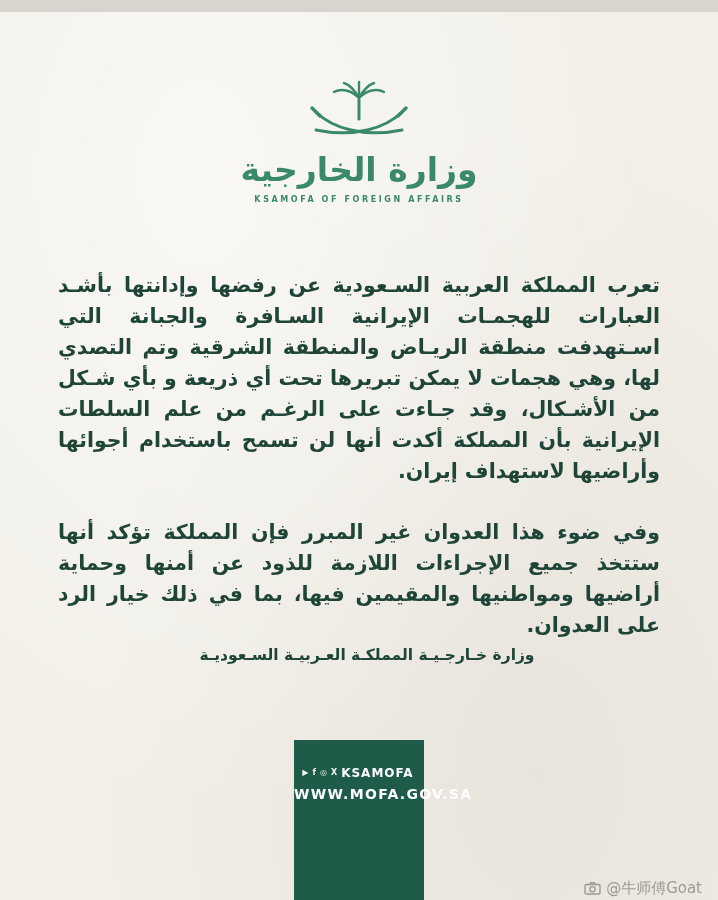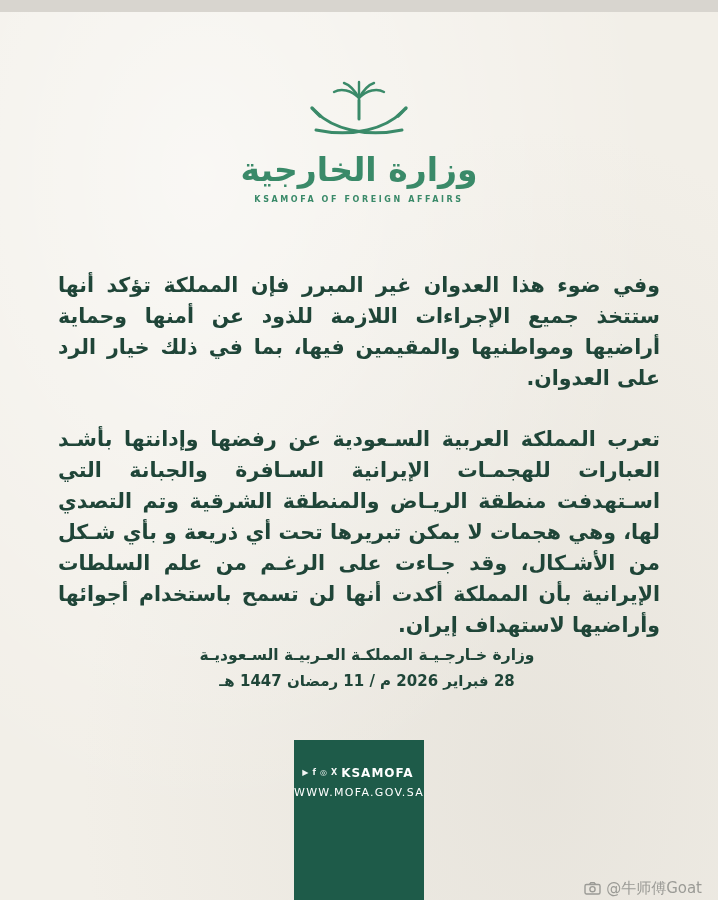--- a/index.html
+++ b/index.html
@@ -96,23 +96,23 @@
     opacity: 0.95;
   }
   .social-row .handle {
     font-size: 12px;
     font-weight: bold;
     letter-spacing: 1px;
     margin-right: 2px;
   }
   .website {
     margin-top: 7px;
-    font-size: 11px;
+    font-size: 14px;
     letter-spacing: 1.3px;
-    font-weight: normal;
+    font-weight: bold;
   }
 
   
   .watermark {
     position: absolute;
     right: 16px;
     bottom: 14px;
     display: flex;
     align-items: center;
     gap: 5px;
@@ -142,27 +142,26 @@
         <path d="M11 30 L 19 38" stroke-width="3.4"></path>
         <path d="M101 34 C 85 50, 53 60, 15 52" stroke-width="3"></path>
         <path d="M105 30 L 97 38" stroke-width="3.4"></path>
       </g>
     </svg>
     <div class="logo-ar" lang="ar" dir="rtl">وزارة الخارجية</div>
     <div class="logo-en">KSAMOFA OF FOREIGN AFFAIRS</div>
   </header>
 
   <main class="body-text" lang="ar" dir="rtl">
+    <p>تعرب المملكة العربية السـعودية عن رفضها وإدانتها بأشـد العبارات للهجمـات الإيرانية السـافرة والجبانة التي اسـتهدفت منطقة الريـاض والمنطقة الشرقية وتم التصدي لها، وهي هجمات لا يمكن تبريرها تحت أي ذريعة و بأي شـكل من الأشـكال، وقد جـاءت على الرغـم من علم السلطات الإيرانية بأن المملكة أكدت أنها لن تسمح باستخدام أجوائها وأراضيها لاستهداف إيران.</p>
     <p>وفي ضوء هذا العدوان غير المبرر فإن المملكة تؤكد أنها ستتخذ جميع الإجراءات اللازمة للذود عن أمنها وحماية أراضيها ومواطنيها والمقيمين فيها، بما في ذلك خيار الرد على العدوان.</p>
-    <p>تعرب المملكة العربية السـعودية عن رفضها وإدانتها بأشـد العبارات للهجمـات الإيرانية السـافرة والجبانة التي اسـتهدفت منطقة الريـاض والمنطقة الشرقية وتم التصدي لها، وهي هجمات لا يمكن تبريرها تحت أي ذريعة و بأي شـكل من الأشـكال، وقد جـاءت على الرغـم من علم السلطات الإيرانية بأن المملكة أكدت أنها لن تسمح باستخدام أجوائها وأراضيها لاستهداف إيران.</p>
   </main>
 
   <div class="sig" lang="ar" dir="rtl">
     <div class="sig-line">وزارة خـارجـيـة المملكـة العـربيـة السـعوديـة</div>
-    <div class="date-line">28 فبراير 2026 م / 11 رمضان 1447 هـ</div>
   </div>
 
   <div class="banner">
     <div class="social-row">
       <span class="ic">▶</span>
       <span class="ic">f</span>
       <span class="ic">◎</span>
       <span class="ic">X</span>
       <span class="handle">KSAMOFA</span>
     </div>

